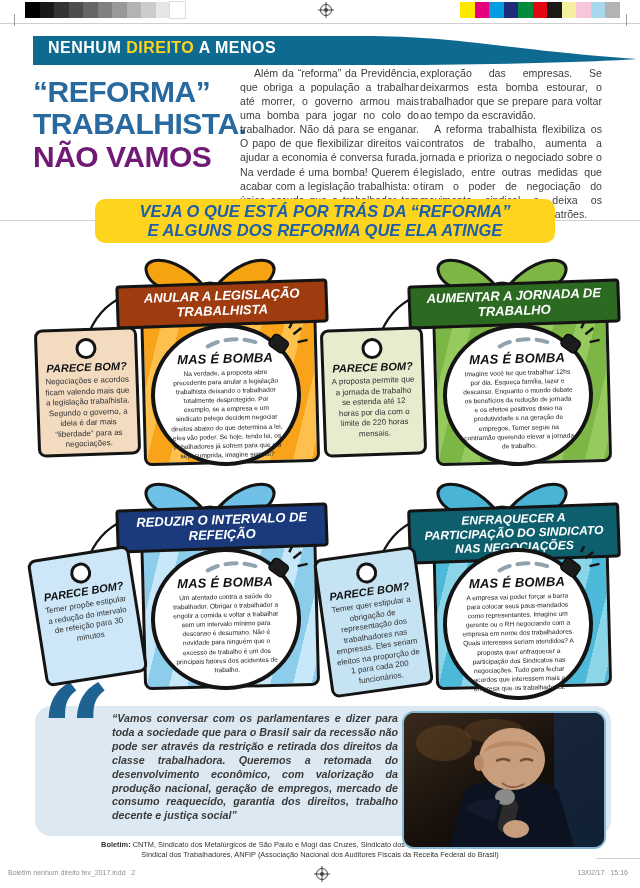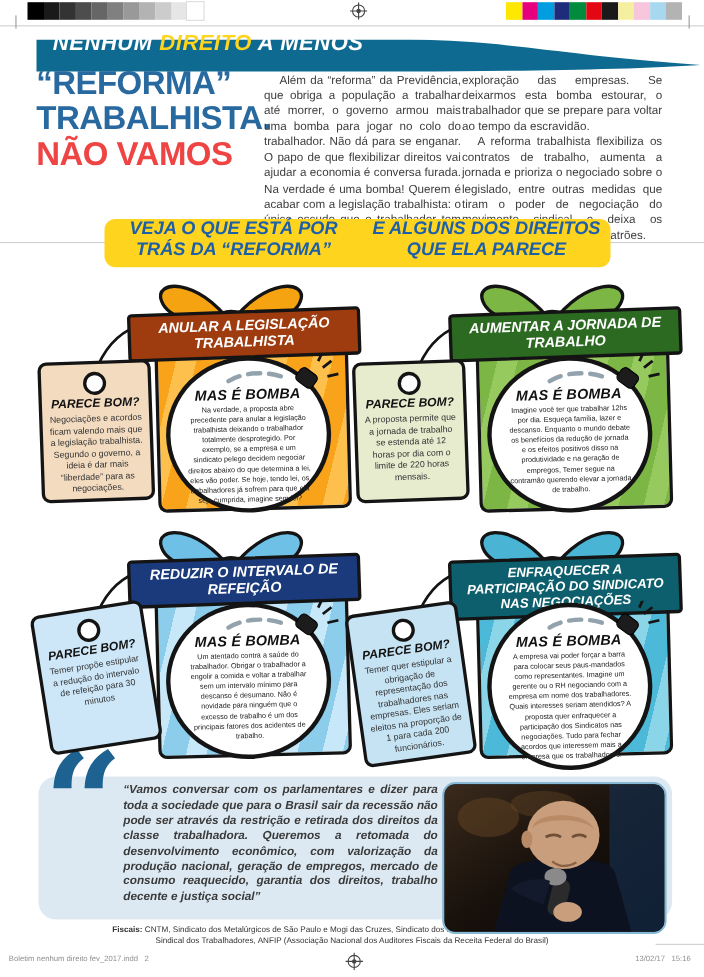--- a/index.html
+++ b/index.html
@@ -10,39 +10,39 @@
   
   .swatchbar{display:flex;height:16px;}
   .swatchbar div{width:14.5px;height:16px;}
   .hairline{height:1px;background:#cfcfcf;}
   .trimv{width:1px;background:#9a9a9a;}
   .regmark circle,.regmark line{stroke:#444;fill:none;stroke-width:1;}
   .regmark .dot{fill:#444;stroke:none;}
 
   
   .hdr-band{left:33px;top:36px;width:606px;height:30px;}
-  .hdr-title{left:48px;top:28px;font-style:italic;font-weight:900;font-size:20px;letter-spacing:.5px;color:#fff;white-space:nowrap;}
+  .hdr-title{left:48px;top:39px;font-weight:900;font-size:16px;letter-spacing:.5px;color:#fff;white-space:nowrap;}
   .hdr-title .yl{color:#ffd41f;}
   .logos{right:18px;top:31px;display:flex;gap:7px;align-items:center;}
 
   
-  .headline{left:33px;top:60px;width:208px;line-height:1.08;font-weight:800;letter-spacing:-.5px;}
+  .headline{left:33px;top:76px;width:208px;line-height:1.08;font-weight:800;letter-spacing:-.5px;}
   .headline div{font-size:30px;}
   .hl-blue{color:#28699f;}
-  .hl-red{color:#ef4444;}
+  .hl-red{color:#701a75;}
 
   
   .col{top:66px;font-size:10.6px;line-height:1.33;color:#3d3d3d;text-align:justify;}
   .col p{margin:0;text-indent:14px;}
   .col1{left:240px;width:179px;}
   .col2{left:420px;width:182px;}
 
   
   .ybanner{left:95px;top:199px;width:460px;height:44px;background:#ffd41f;border-radius:10px;
-    display:flex;flex-direction:row;justify-content:center;text-align:center;z-index:2;}
+    display:flex;flex-direction:column;justify-content:center;text-align:center;z-index:2;}
   .ybanner div{font-style:italic;font-weight:800;font-size:16.5px;color:#1d5fa8;line-height:1.18;}
 
   
   .giftbox{position:absolute;}
   .gb1{left:30px;top:246px;width:292px;height:226px;--main:#f9a31b;--stripe:#fdc04d;--banner:#9e3c10;--tag:#f3dbc0;--ribbon:#f6a312;--ribbondark:#d97f00;}
   .gb2{left:322px;top:246px;width:296px;height:226px;--main:#7cb644;--stripe:#97ca5e;--banner:#2c6a22;--tag:#e7eccf;--ribbon:#7cb644;--ribbondark:#4e8f1f;}
   .gb3{left:30px;top:470px;width:292px;height:232px;--main:#8ccdec;--stripe:#c6e8f8;--banner:#1a3a7c;--tag:#cde7f8;--ribbon:#6fc0e6;--ribbondark:#3f9fd0;}
   .gb4{left:322px;top:470px;width:296px;height:238px;--main:#4db9d8;--stripe:#8bd5e8;--banner:#0e5f6d;--tag:#c6e3f3;--ribbon:#49b4d3;--ribbondark:#1f93b8;}
 
   .bow{left:95px;top:0;width:170px;height:62px;}
@@ -144,21 +144,21 @@
     <p>Além da “reforma” da Previdência, que obriga a população a trabalhar até morrer, o governo armou mais uma bomba para jogar no colo do trabalhador. Não dá para se enganar. O papo de que flexibilizar direitos vai ajudar a economia é conversa furada. Na verdade é uma bomba! Querem é acabar com a legislação trabalhista: o único escudo que o trabalhador tem para se proteger contra a</p>
   </div>
   <div class="abs col col2">
     <p style="text-indent:0;">exploração das empresas. Se deixarmos esta bomba estourar, o trabalhador que se prepare para voltar ao tempo da escravidão.</p>
     <p>A reforma trabalhista flexibiliza os contratos de trabalho, aumenta a jornada e prioriza o negociado sobre o legislado, entre outras medidas que tiram o poder de negociação do movimento sindical e deixa os trabalhadores à mercê dos patrões.</p>
   </div>
 
   <div class="abs hairline" style="left:0;top:220px;width:640px;"></div>
   <div class="abs ybanner">
     <div>VEJA O QUE ESTÁ POR TRÁS DA “REFORMA”</div>
-    <div>E ALGUNS DOS DIREITOS QUE ELA PARECE</div>
+    <div>E ALGUNS DOS REFORMA QUE ELA ATINGE</div>
   </div>
 
   <div class="giftbox gb1">
     <svg class="abs string" viewBox="0 0 112 64">
         <path d="M8 58 C 24 12 62 2 104 16"></path>
       </svg>
     <svg class="abs bow" viewBox="0 0 170 62">
       <path d="M85 48 C 55 6 14 8 22 28 C 28 44 60 52 85 48" fill="var(--ribbon)" stroke="#141414" stroke-width="3"></path>
       <path d="M85 48 C 115 6 156 8 148 28 C 142 44 110 52 85 48" fill="var(--ribbon)" stroke="#141414" stroke-width="3"></path>
       <ellipse cx="85" cy="46" rx="12" ry="9" fill="var(--ribbondark)" stroke="#141414" stroke-width="3"></ellipse>
@@ -292,21 +292,21 @@
       <path d="M92 48 q8 -4 14 0 M116 48 q7 -4 13 0" stroke="#6e4e36" stroke-width="2.5" fill="none"></path>
       <path d="M98 70 q10 8 22 1" stroke="#8a6144" stroke-width="2" fill="none"></path>
       <ellipse cx="75" cy="50" rx="5" ry="8" fill="#b88a66"></ellipse>
       <rect x="96" y="86" width="16" height="34" rx="7" transform="rotate(14 104 103)" fill="#2b2b2b"></rect>
       <ellipse cx="101" cy="84" rx="10" ry="8" fill="#8a8a8a"></ellipse>
       <ellipse cx="112" cy="116" rx="13" ry="9" fill="#c99e7c"></ellipse>
       <path d="M60 95 C70 86 90 84 96 88 L90 110 C78 104 66 100 60 95 Z" fill="#131a2b"></path>
     </svg>
   </div>
 
-  <div class="abs sources"><b>Fiscais: </b><span>CNTM, Sindicato dos Metalúrgicos de São Paulo e Mogi das Cruzes, Sindicato dos Metalúrgicos da Grande Curitiba, Fórum Sindical dos Trabalhadores, ANFIP (Associação Nacional dos Auditores Fiscais da Receita Federal do Brasil)</span></div>
+  <div class="abs sources"><b>Boletim: </b><span>CNTM, Sindicato dos Metalúrgicos de São Paulo e Mogi das Cruzes, Sindicato dos Metalúrgicos da Grande Curitiba, Fórum Sindical dos Trabalhadores, ANFIP (Associação Nacional dos Auditores Fiscais da Receita Federal do Brasil)</span></div>
 
   <div class="abs pagefooter pf-left">Boletim nenhum direito fev_2017.indd   2</div>
   <svg class="abs regmark" style="left:314px;top:866px;" width="16" height="16" viewBox="0 0 16 16">
     <circle cx="8" cy="8" r="5.5"></circle>
       <line x1="8" y1="0" x2="8" y2="16"></line>
       <line x1="0" y1="8" x2="16" y2="8"></line>
       <circle class="dot" cx="8" cy="8" r="2"></circle>
   </svg>
   <div class="abs pagefooter pf-right">13/02/17   15:16</div>
   <div class="abs hairline" style="left:596px;top:858px;width:44px;"></div>

